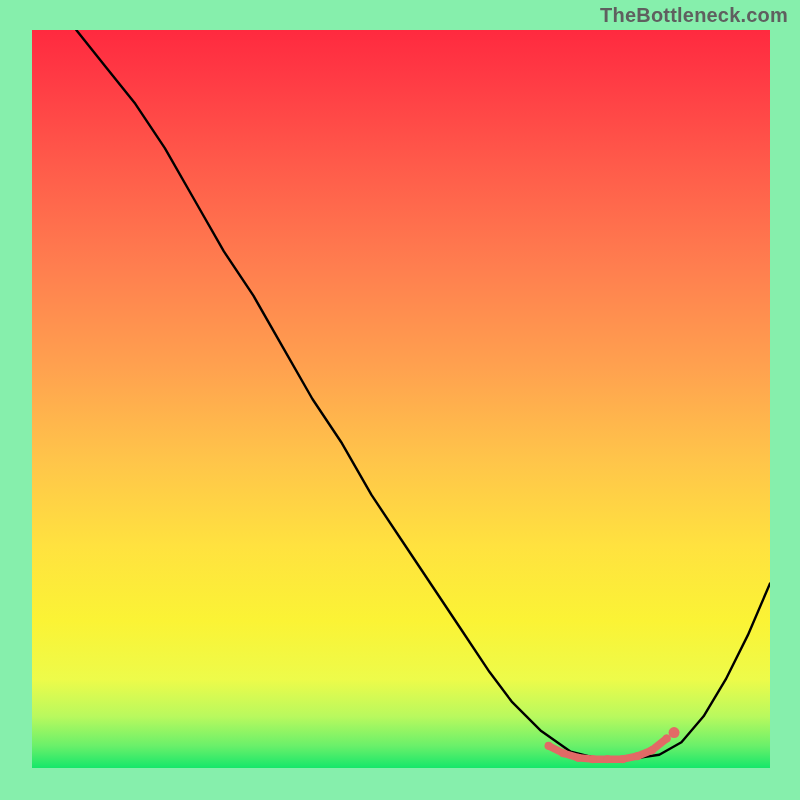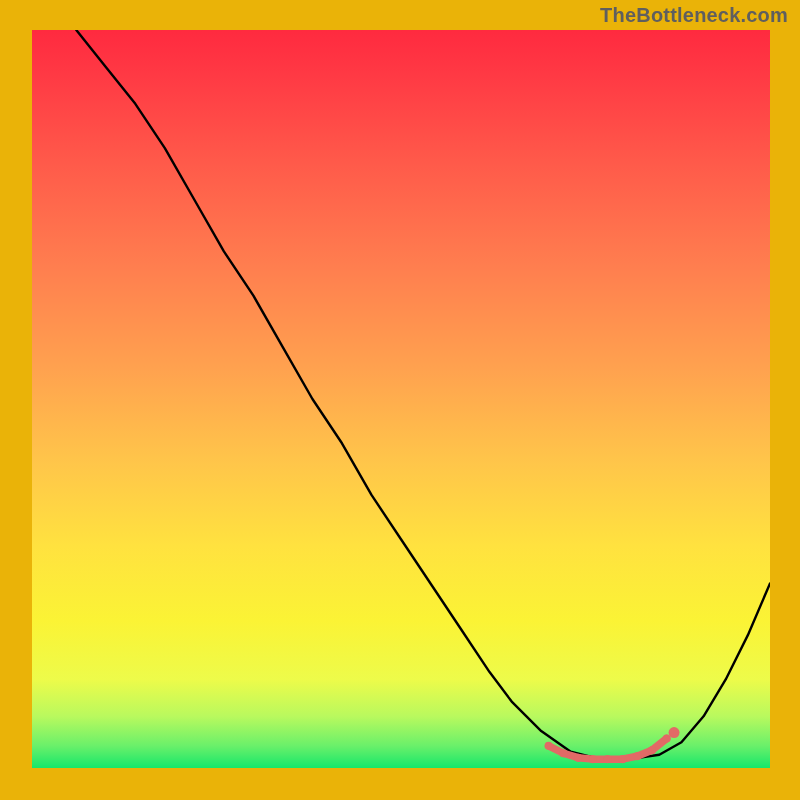--- a/index.html
+++ b/index.html
@@ -8,21 +8,21 @@
     width: 800px;
     height: 800px;
     background: #000;
     overflow: hidden;
     font-family: Arial, Helvetica, sans-serif;
   }
   .frame {
     position: relative;
     width: 800px;
     height: 800px;
-    background: #eab308;
+    background: #86efac;
   }
   .watermark {
     position: absolute;
     top: 4px;
     right: 12px;
     color: #5f5f5f;
     font-size: 20px;
     font-weight: 600;
     letter-spacing: 0.2px;
     z-index: 10;

